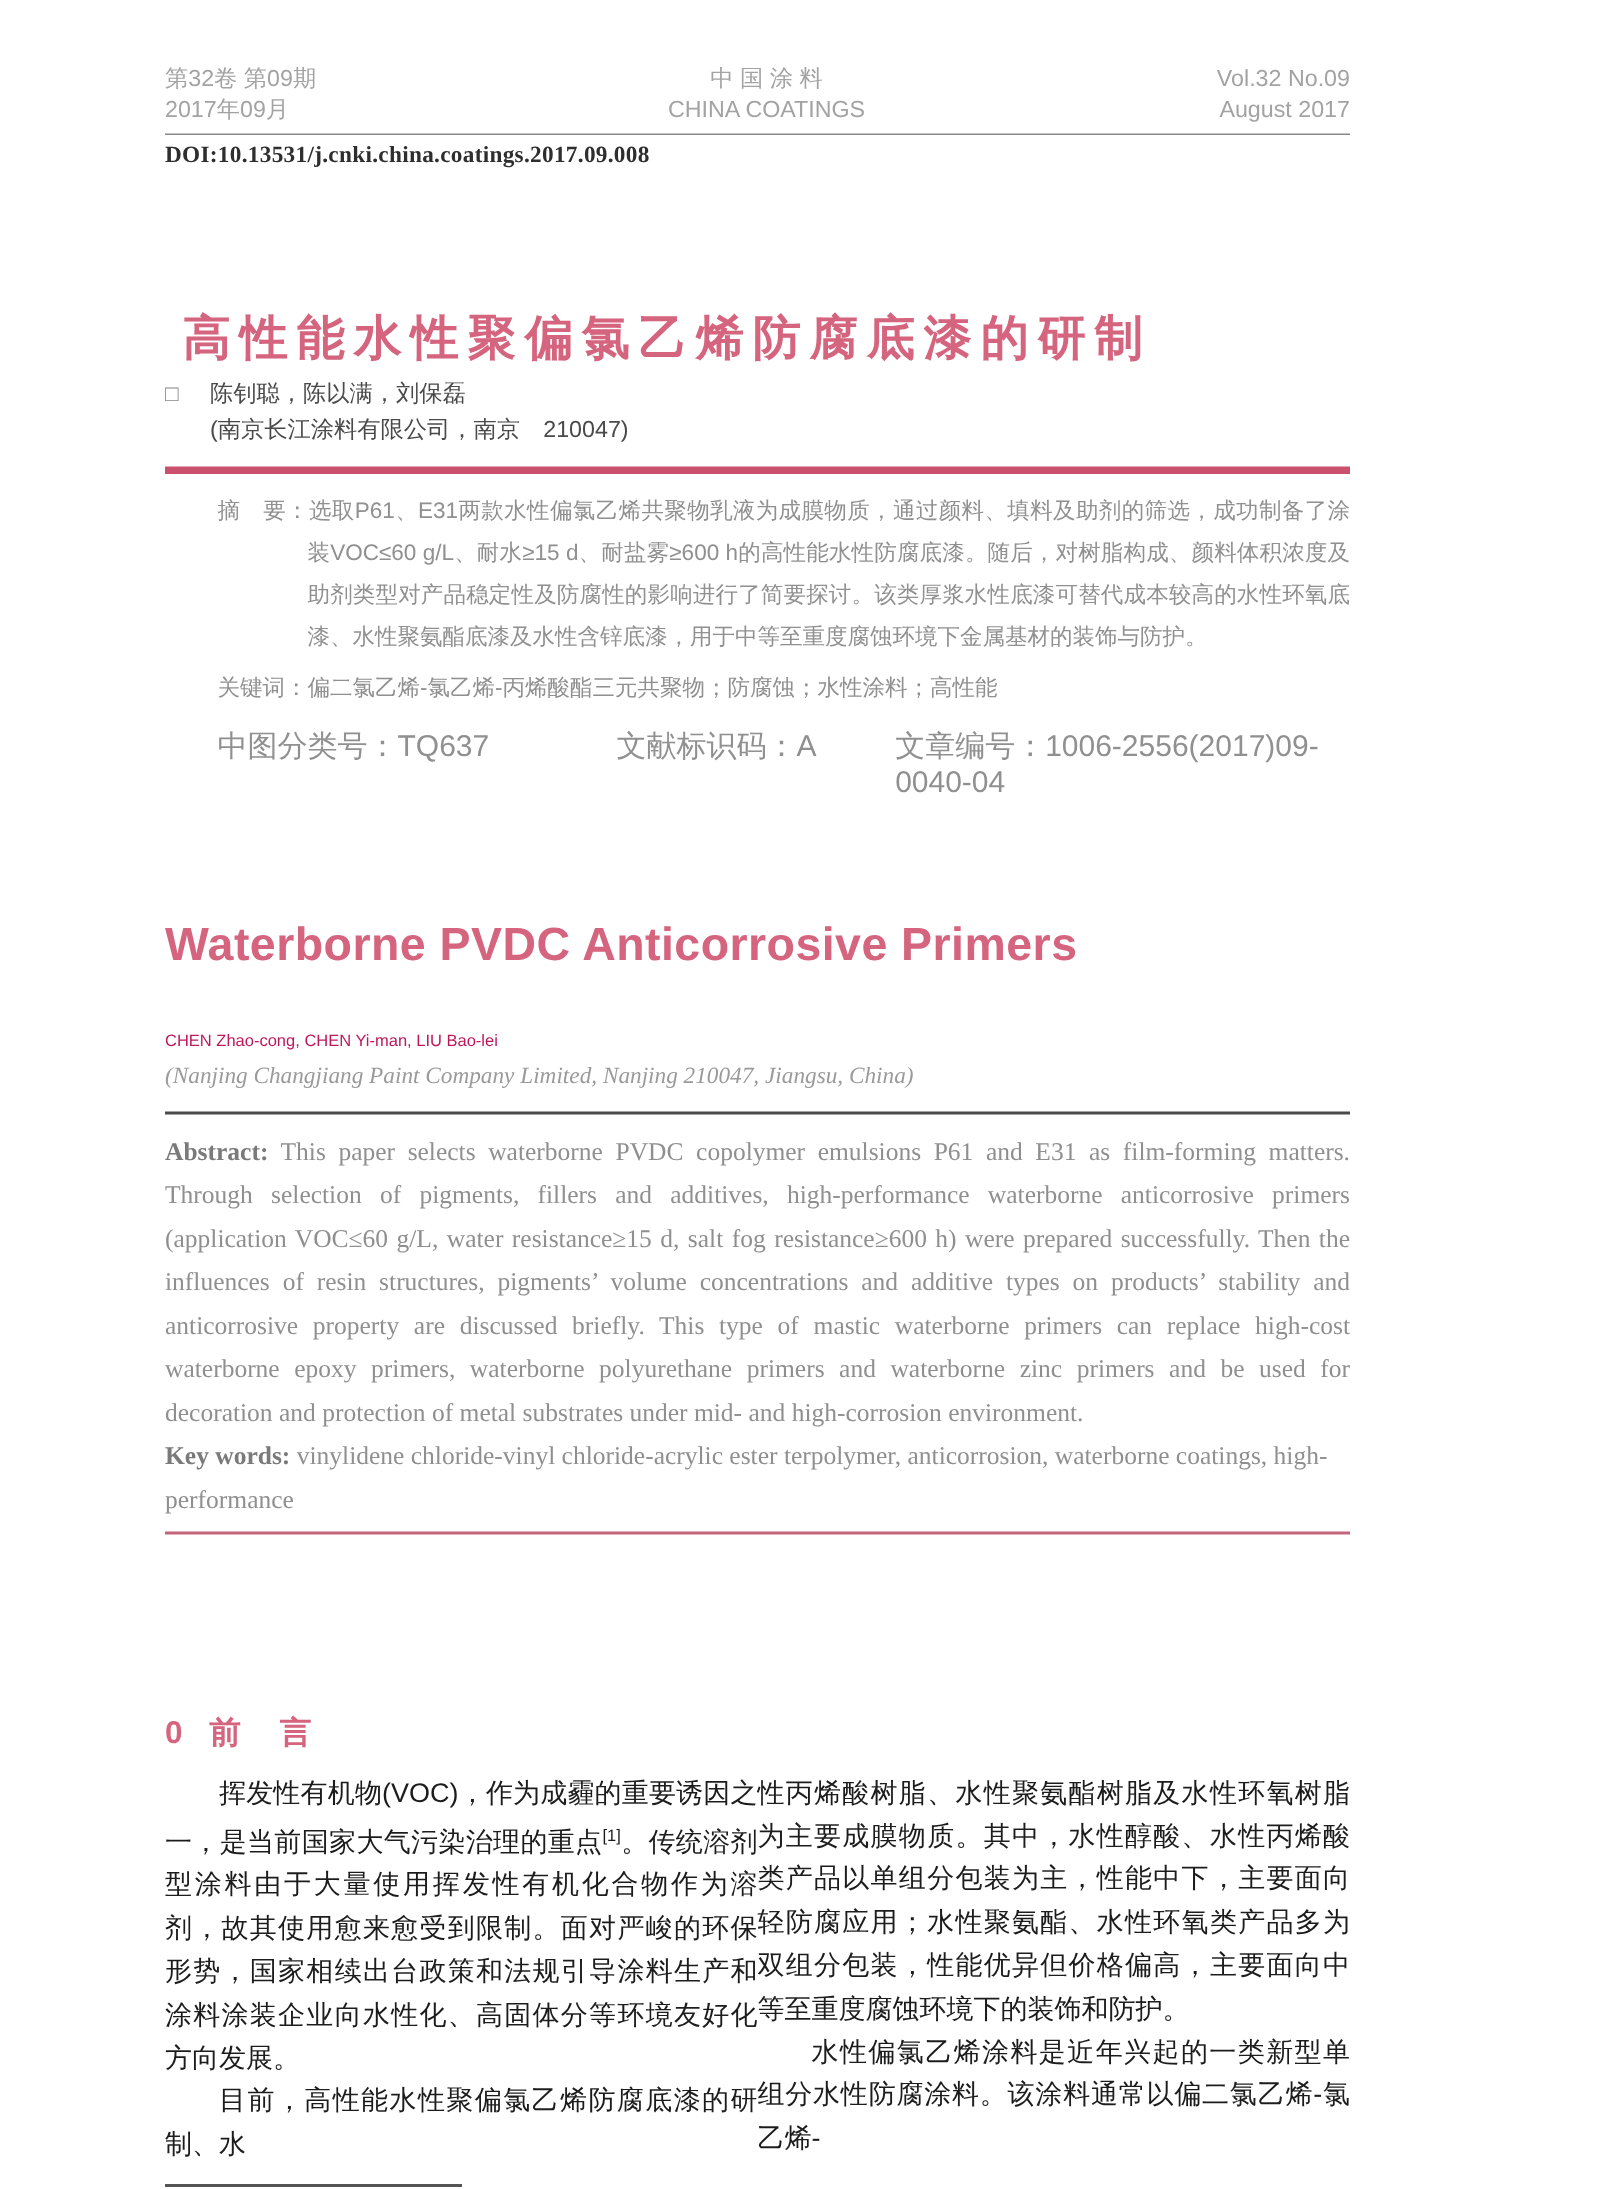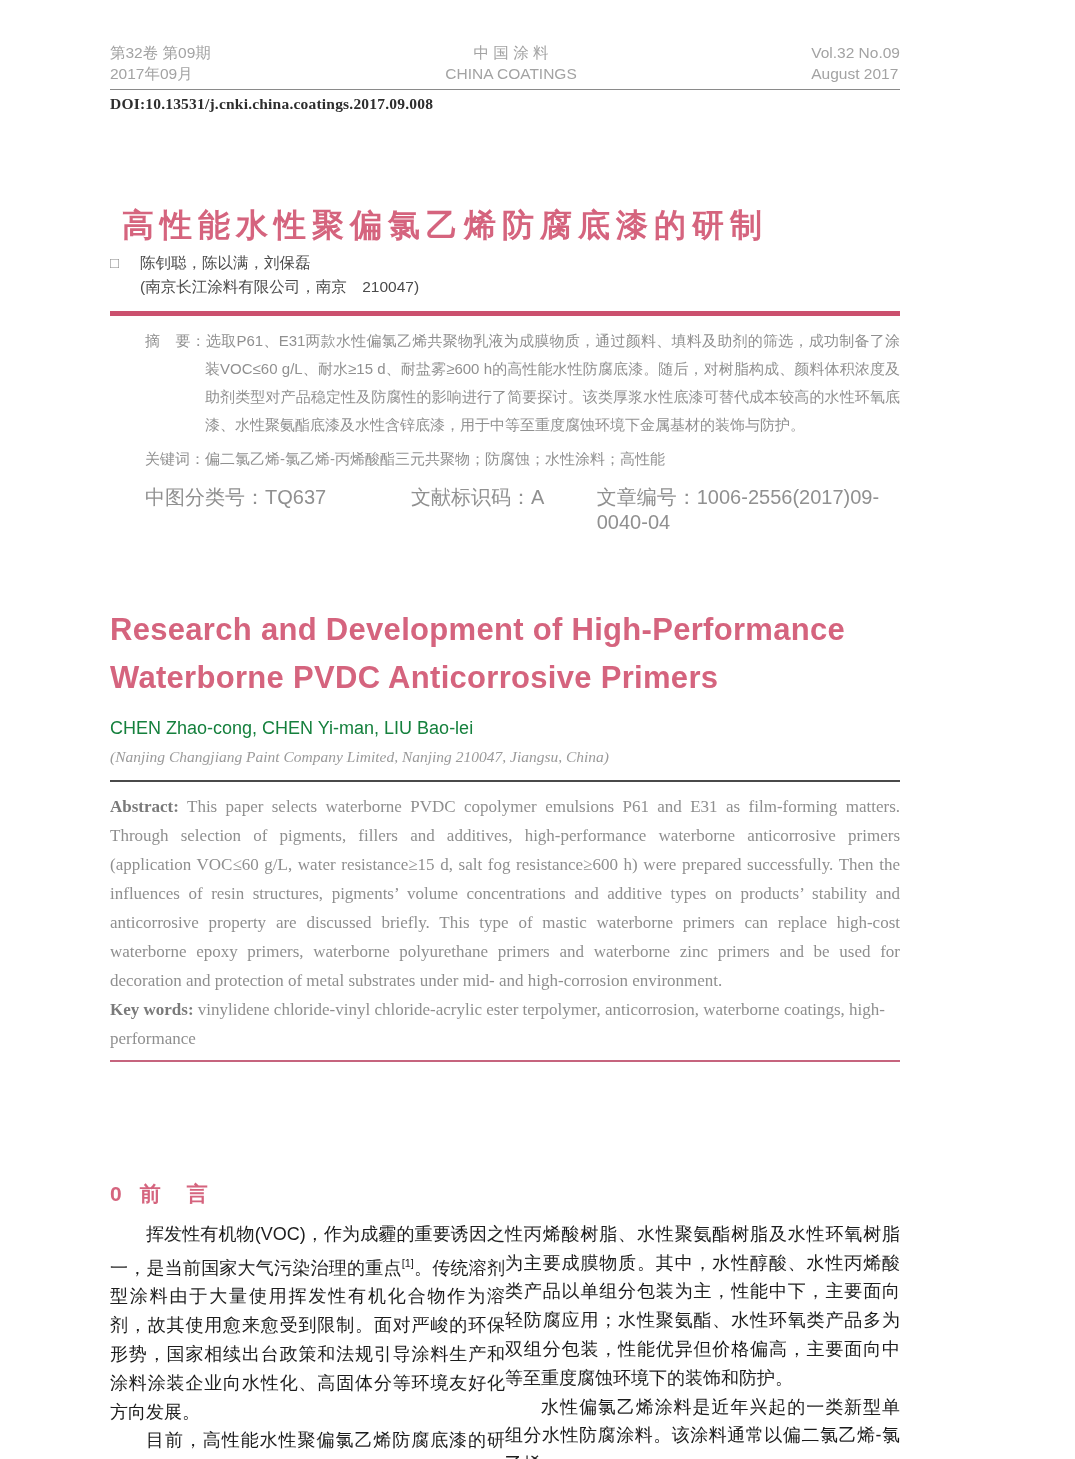--- a/index.html
+++ b/index.html
@@ -20,21 +20,21 @@
     justify-content: space-between;
     align-items: flex-start;
     border-bottom: 1px solid #8a8a8a;
     padding-bottom: 5px;
     color: #a3a3a3;
     font-size: 15.5px;
     line-height: 21px;
   }
   .jheader .col { display: flex; flex-direction: column; }
   .jheader .col.center { text-align: center; }
-  .jheader .col.right { }
+  .jheader .col.right { text-align: right; }
   .doi {
     margin-top: 5px;
     font-family: "Liberation Serif", serif;
     font-weight: 600;
     font-size: 15.5px;
     color: #2e2e2e;
     letter-spacing: 0.2px;
   }
   
   .title-cn {
@@ -94,23 +94,23 @@
   
   .title-en {
     margin-top: 72px;
     font-size: 31px;
     font-weight: bold;
     color: #d5647e;
     line-height: 48px;
     letter-spacing: 0.3px;
   }
   .authors-en {
-    margin-top: 16px;
-    font-size: 18px;
-    color: #15803d;
+    margin-top: 34px;
+    font-size: 11px;
+    color: #be185d;
   }
   .affil-en {
     margin-top: 9px;
     font-family: "Liberation Serif", serif;
     font-style: italic;
     font-size: 15.5px;
     color: #9a9a9a;
   }
   .rule-dark {
     margin-top: 14px;
@@ -203,21 +203,20 @@
   <div class="kw-cn">
     <span>关键词：</span><span>偏二氯乙烯-氯乙烯-丙烯酸酯三元共聚物；防腐蚀；水性涂料；高性能</span>
   </div>
   <div class="class-row">
     <span class="c1"><span>中图分类号：</span><span>TQ637</span></span>
     <span class="c2"><span>文献标识码：</span><span>A</span></span>
     <span class="c3"><span>文章编号：</span><span>1006-2556(2017)09-0040-04</span></span>
   </div>
 
   <div class="title-en">
-    <div>Research and Development of High-Performance</div>
     <div>Waterborne PVDC Anticorrosive Primers</div>
   </div>
   <div class="authors-en">CHEN Zhao-cong, CHEN Yi-man, LIU Bao-lei</div>
   <div class="affil-en">(Nanjing Changjiang Paint Company Limited, Nanjing 210047, Jiangsu, China)</div>
 
   <div class="rule-dark"></div>
 
   <div class="abs-en">
     <span class="lbl">Abstract:</span><span> This paper selects waterborne PVDC copolymer emulsions P61 and E31 as film-forming matters. Through selection of pigments, fillers and additives, high-performance waterborne anticorrosive primers (application VOC≤60 g/L, water resistance≥15 d, salt fog resistance≥600 h) were prepared successfully. Then the influences of resin structures, pigments’ volume concentrations and additive types on products’ stability and anticorrosive property are discussed briefly. This type of mastic waterborne primers can replace high-cost waterborne epoxy primers, waterborne polyurethane primers and waterborne zinc primers and be used for decoration and protection of metal substrates under mid- and high-corrosion environment.</span>
   </div>

